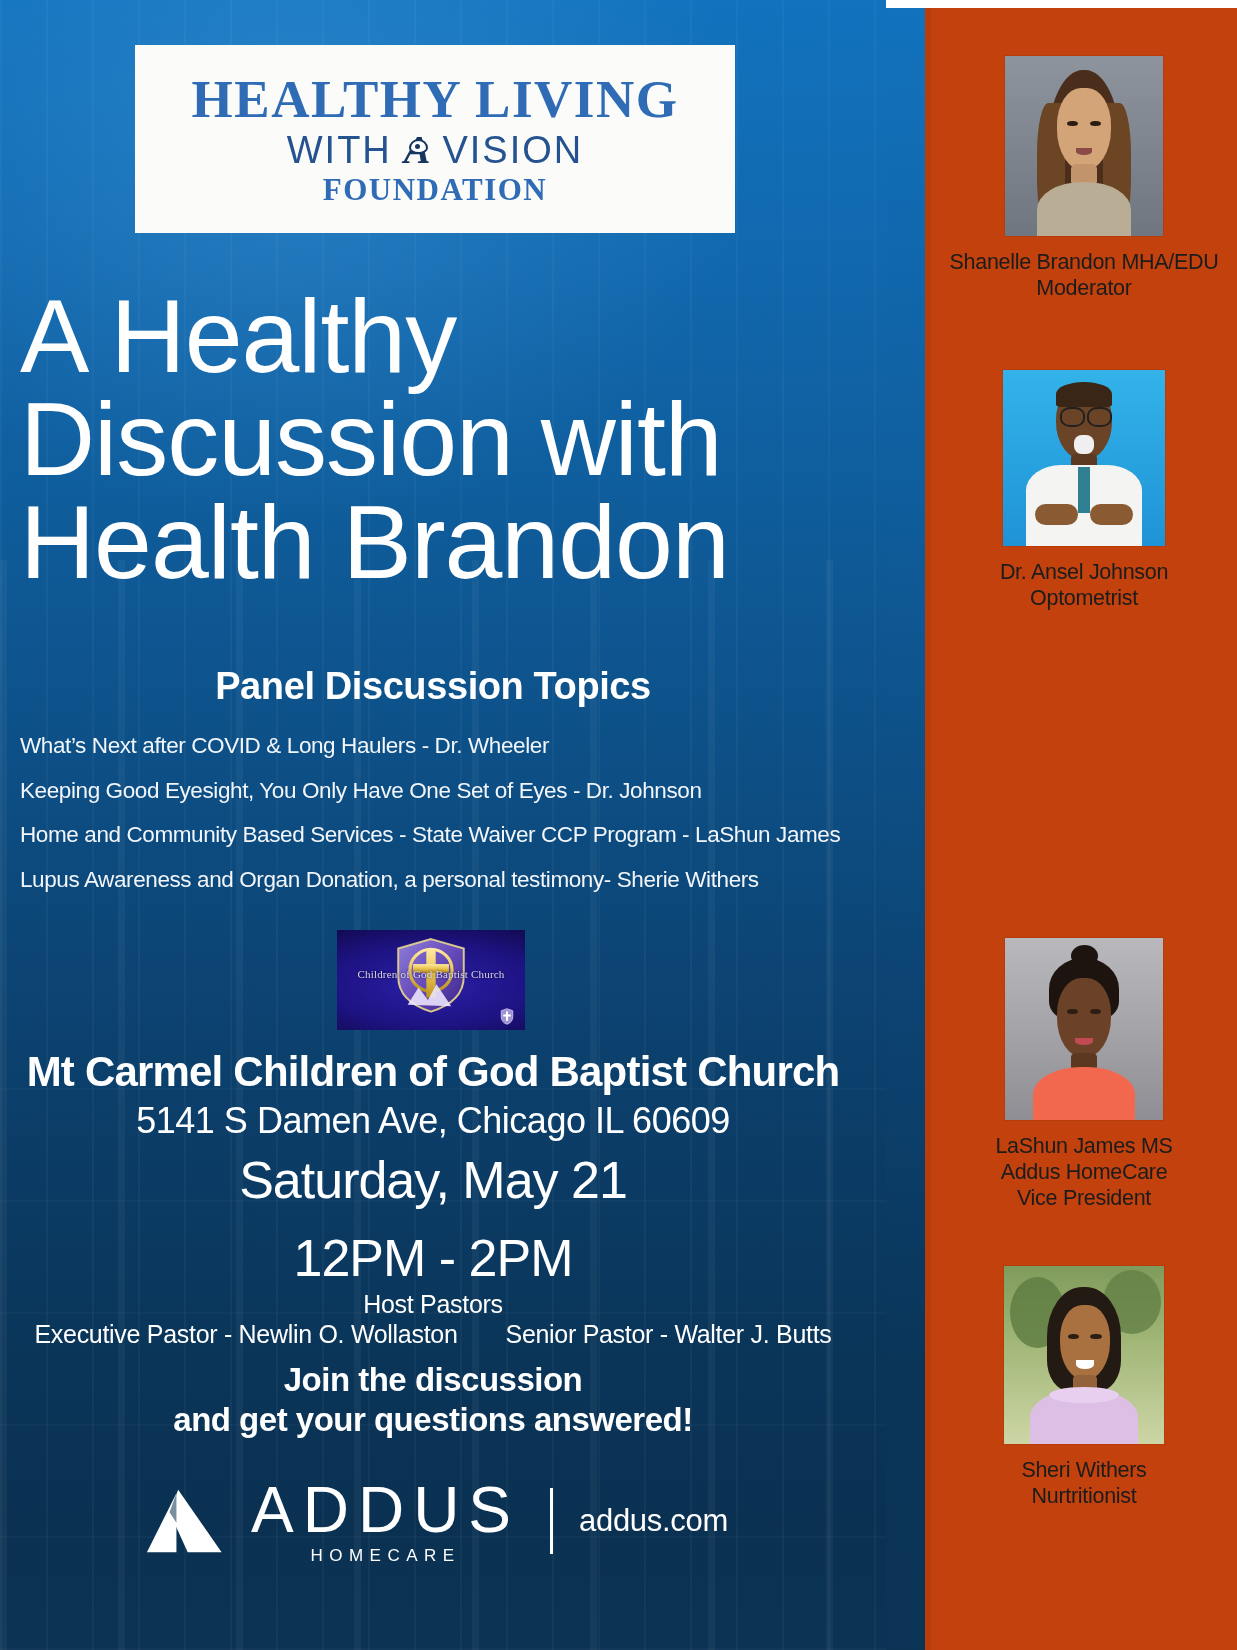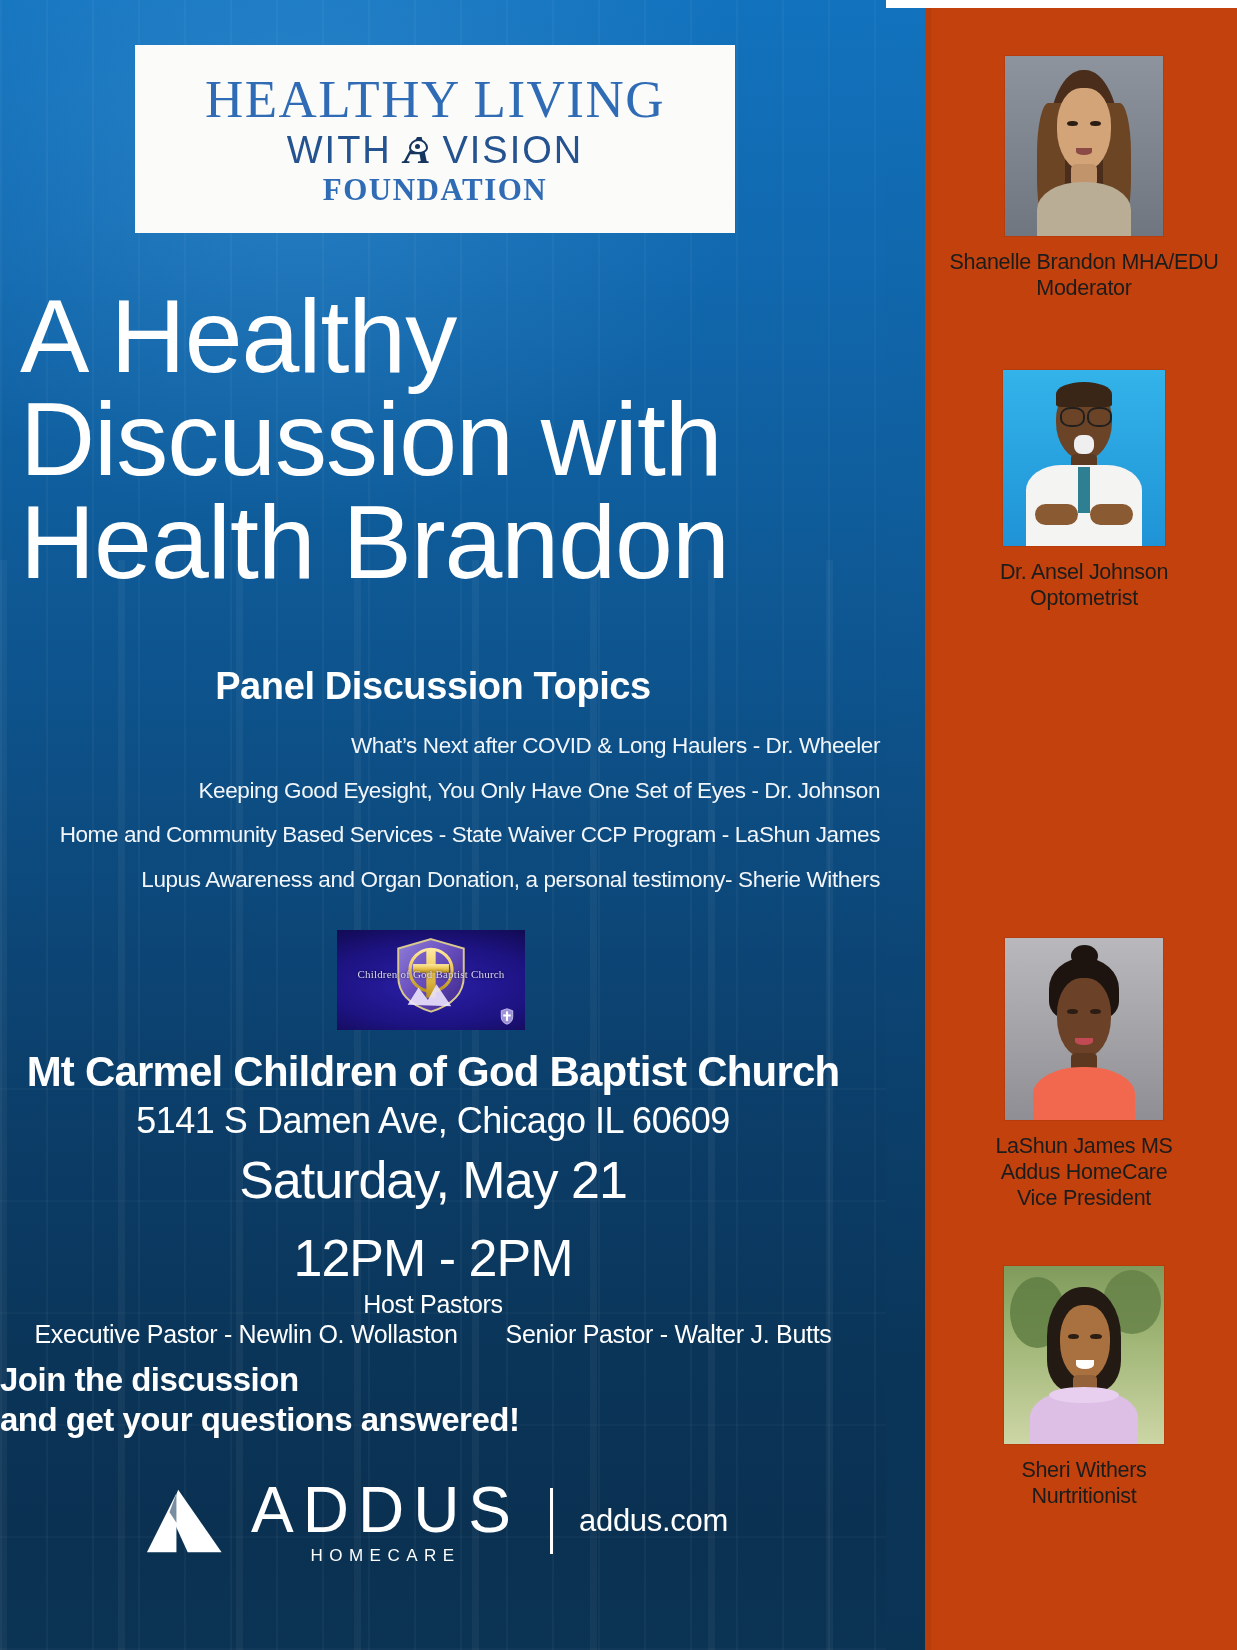--- a/index.html
+++ b/index.html
@@ -45,21 +45,21 @@
     pointer-events:none;
   }
 
   
   .logo-card{
     position:absolute;left:135px;top:45px;width:600px;height:188px;
     background:#fbfbfa;display:flex;flex-direction:column;
     align-items:center;justify-content:center;
   }
   .logo-l1{
-    font-family:"Liberation Serif",serif;font-weight:normal;
+    font-family:"Liberation Serif",serif;font-weight:bold;
     font-size:53px;letter-spacing:1.5px;color:#2f6cb5;line-height:1;
     margin-bottom:4px;
   }
   .logo-l2row{display:flex;align-items:center;gap:10px;margin-bottom:4px;}
   .logo-l2{
     font-family:"Liberation Sans",sans-serif;font-weight:normal;
     font-size:38px;letter-spacing:2px;color:#24538f;line-height:1;
   }
   .logo-a{
     font-family:"Liberation Serif",serif;font-style:italic;font-weight:bold;
@@ -88,21 +88,21 @@
   }
   .headline .thin{font-weight:normal;}
   .hl-line{display:block;white-space:nowrap;}
 
   
   .topics-title{
     position:absolute;left:0;top:665px;width:866px;text-align:center;
     color:#fff;font-size:38px;font-weight:bold;letter-spacing:-0.4px;
   }
   .topics{
-    position:absolute;left:30px;top:735px;width:850px;text-align:right;
+    position:absolute;left:20px;top:735px;width:850px;
   }
   .topic{
     color:#f2f6fa;font-size:22.5px;line-height:1;margin-bottom:22px;
     white-space:nowrap;letter-spacing:-0.4px;
   }
 
   
   .church-logo{
     position:absolute;left:337px;top:930px;width:188px;height:100px;
     background:
@@ -142,21 +142,21 @@
   .host-label{
     position:absolute;left:0;top:1290px;width:866px;text-align:center;
     color:#fff;font-size:25px;letter-spacing:-0.3px;
   }
   .pastors{
     position:absolute;left:0;top:1320px;width:866px;
     display:flex;justify-content:center;gap:48px;
     color:#fff;font-size:25px;letter-spacing:-0.3px;white-space:nowrap;
   }
   .cta{
-    position:absolute;left:0;top:1360px;width:866px;text-align:left;
+    position:absolute;left:0;top:1360px;width:866px;text-align:center;
     color:#fff;font-size:33px;font-weight:bold;line-height:1.2;
     letter-spacing:-0.5px;
   }
 
   
   .addus{
     position:absolute;left:0;top:1478px;width:866px;
     display:flex;align-items:center;justify-content:center;gap:0px;
   }
   .addus-mark{width:96px;height:66px;flex:0 0 auto;margin-right:8px;}

